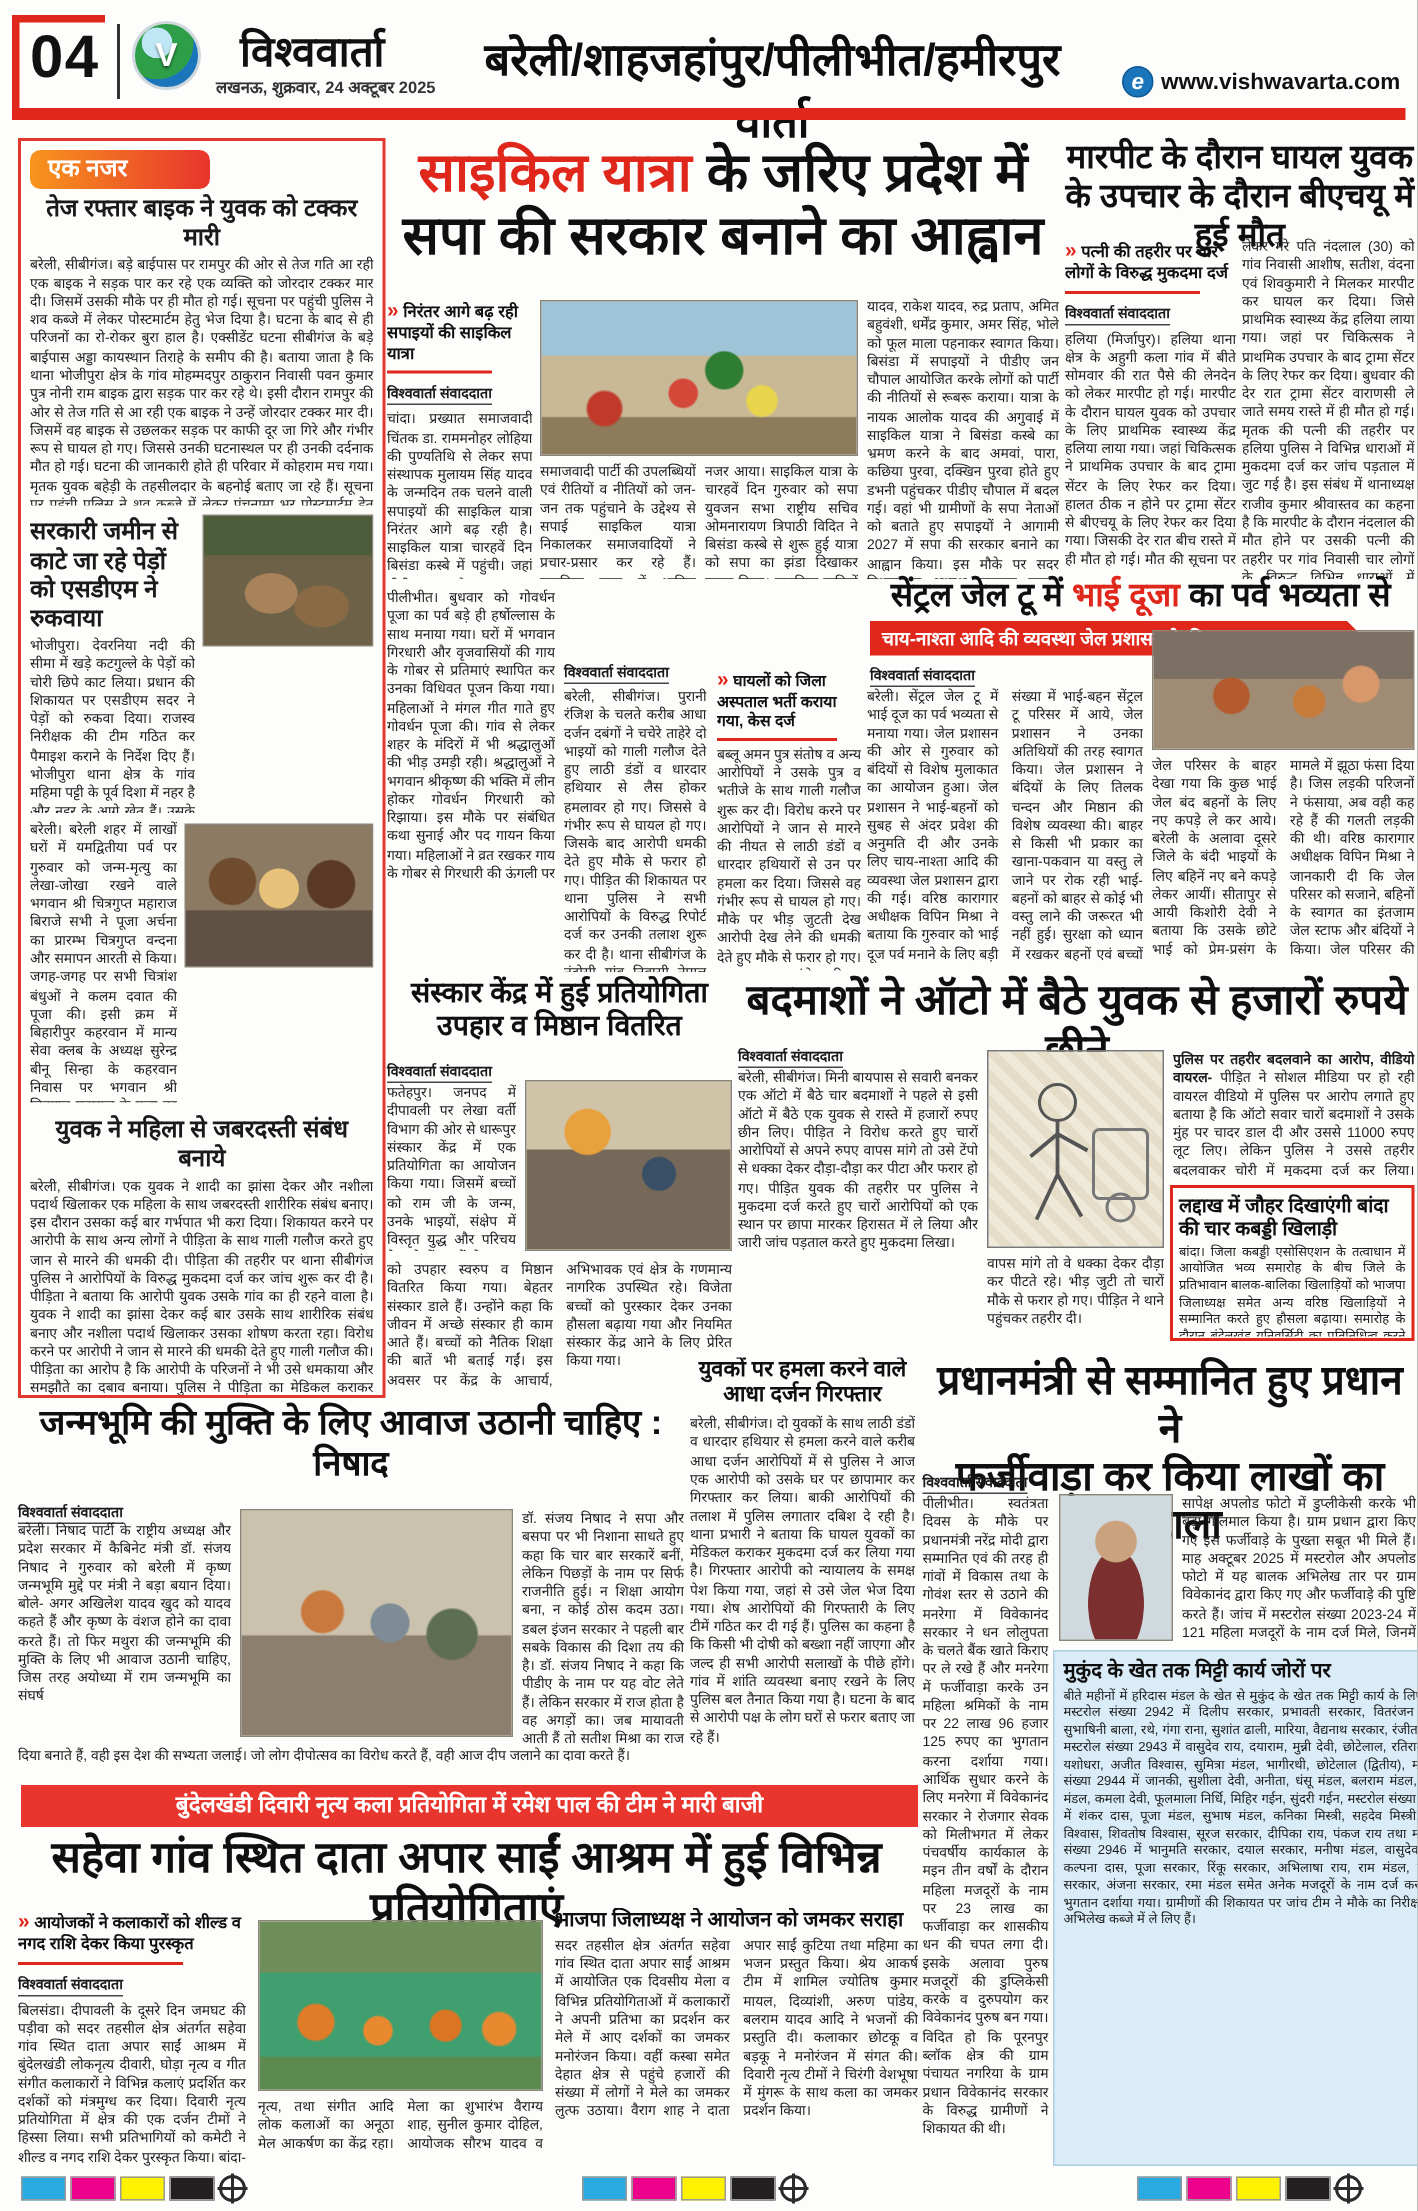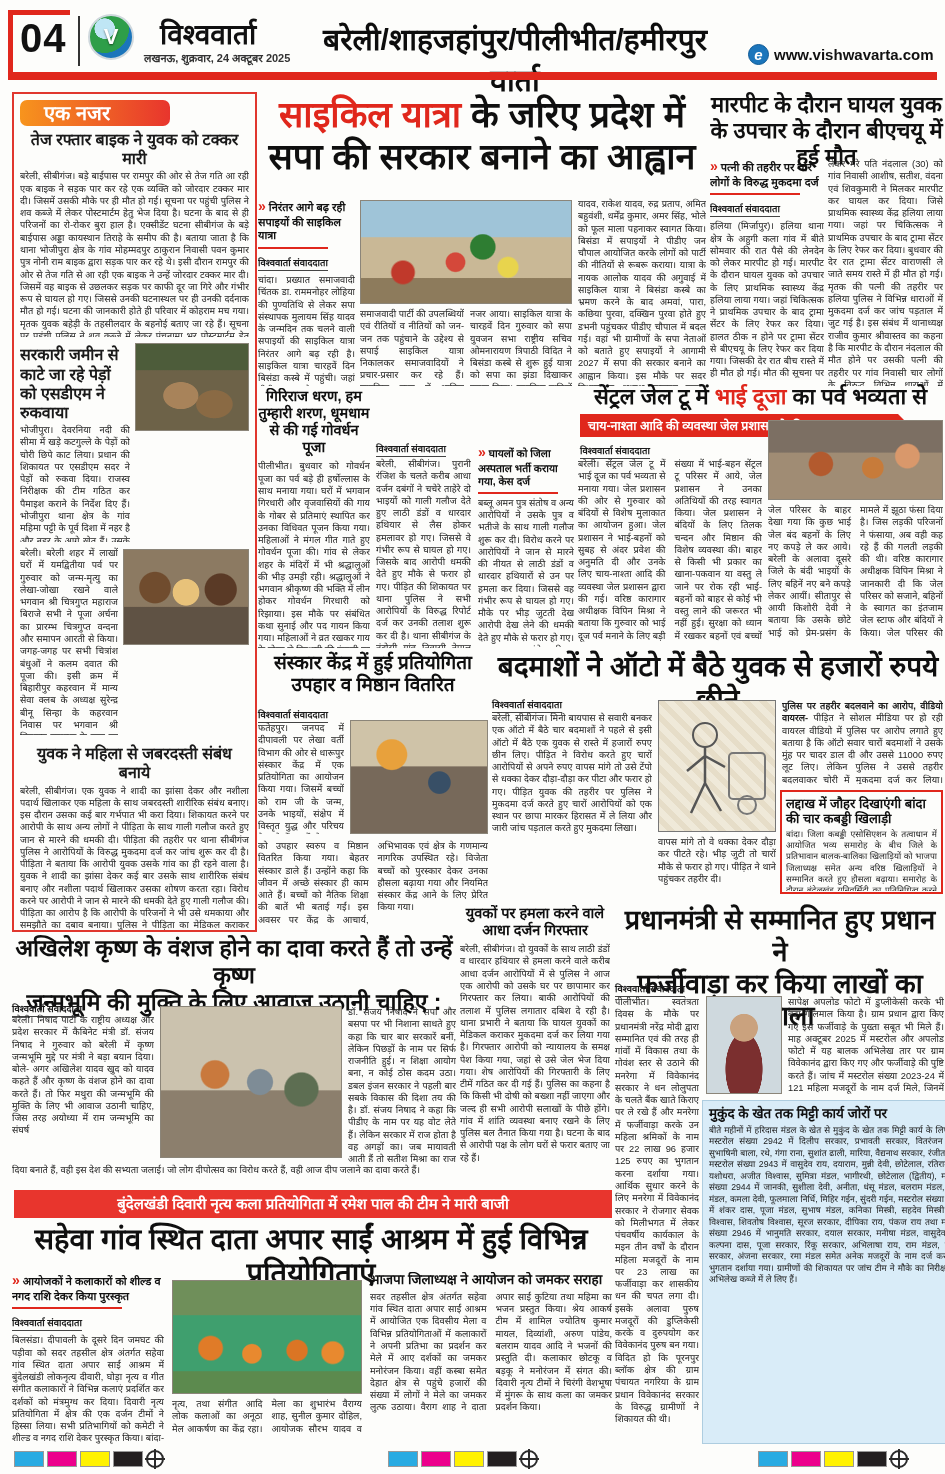--- a/index.html
+++ b/index.html
@@ -92,23 +92,23 @@
   
   .regbar { display:flex; gap:3px; align-items:center; }
   .sw { width:30px; height:16px; border:0.5px solid #999; }
   .sw.c { background:#29abe2; } .sw.m { background:#ec008c; }
   .sw.y { background:#fff200; } .sw.k { background:#231f20; }
   .regmark { width:18px; height:18px; border:2px solid #2b2b2b; border-radius:50%; position:relative; background:#fff; }
   .regmark:before, .regmark:after { content:""; position:absolute; background:#2b2b2b; }
   .regmark:before { left:50%; top:-3px; bottom:-3px; width:2px; margin-left:-1px; }
   .regmark:after { top:50%; left:-3px; right:-3px; height:2px; margin-top:-1px; }
   .eknazar-bar {
-    width:150px; height:26px; border-radius:7px;
+    width:120px; height:26px; border-radius:7px;
     background:linear-gradient(90deg,#f7941d,#e8352d);
-    color:#fff; font-weight:bold; font-size:20px; line-height:26px; padding-left:24px;
+    color:#fff; font-weight:bold; font-size:16px; line-height:26px; padding-left:12px;
   }
   .lefthd { font-size:16px; font-weight:bold; text-align:center; line-height:1.2; margin:4px 0 2px 0; }
 </style>
 </head>
 <body>
 
 <div id="page">
 
   <div class="abs red" style="left:8px;top:10px;width:62px;height:5px;"></div>
   <div class="abs red" style="left:8px;top:10px;width:5px;height:62px;"></div>
@@ -161,21 +161,20 @@
   <div class="abs hd" style="left:710px;top:92px;width:233px;font-size:22px;">मारपीट के दौरान घायल युवक के उपचार के दौरान बीएचयू में हुई मौत</div>
   <div class="abs" style="left:710px;top:158px;width:114px;height:228px;overflow:hidden;">
     <div class="sub"><span class="arr">»</span><span>पत्नी की तहरीर पर चार लोगों के विरुद्ध मुकदमा दर्ज</span></div>
     <div class="rrule" style="width:90px;"></div>
     <div class="by">विश्ववार्ता संवाददाता</div>
     <div class="bd" style="height:158px;">हलिया (मिर्जापुर)। हलिया थाना क्षेत्र के अहुगी कला गांव में बीते सोमवार की रात पैसे की लेनदेन को लेकर मारपीट हो गई। मारपीट के दौरान घायल युवक को उपचार के लिए प्राथमिक स्वास्थ्य केंद्र हलिया लाया गया। जहां चिकित्सक ने प्राथमिक उपचार के बाद ट्रामा सेंटर के लिए रेफर कर दिया। हालत ठीक न होने पर ट्रामा सेंटर से बीएचयू के लिए रेफर कर दिया गया। जिसकी देर रात बीच रास्ते में ही मौत हो गई। मौत की सूचना पर मृतक की पत्नी ने गांव निवासी चार लोगों के विरुद्ध हलिया थाने में मुकदमा दर्ज कराया है। मृतक की पत्नी आशा देवी ने गुरुवार को हलिया थाने में तहरीर देकर कहा कि बीते सोमवार की रात पैसे के लेनदेन को</div>
   </div>
   <div class="abs bd" style="left:828px;top:158px;width:115px;height:228px;">लेकर मेरे पति नंदलाल (30) को गांव निवासी आशीष, सतीश, वंदना एवं शिवकुमारी ने मिलकर मारपीट कर घायल कर दिया। जिसे प्राथमिक स्वास्थ्य केंद्र हलिया लाया गया। जहां पर चिकित्सक ने प्राथमिक उपचार के बाद ट्रामा सेंटर के लिए रेफर कर दिया। बुधवार की देर रात ट्रामा सेंटर वाराणसी ले जाते समय रास्ते में ही मौत हो गई। मृतक की पत्नी की तहरीर पर हलिया पुलिस ने विभिन्न धाराओं में मुकदमा दर्ज कर जांच पड़ताल में जुट गई है। इस संबंध में थानाध्यक्ष राजीव कुमार श्रीवास्तव का कहना है कि मारपीट के दौरान नंदलाल की मौत होने पर उसकी पत्नी की तहरीर पर गांव निवासी चार लोगों के विरुद्ध विभिन्न धाराओं में मुकदमा दर्ज कर शव को पीएम के लिए भेज दिया गया है। मृतक नंदलाल के तीन नाबालिग बेटे हैं। नंदलाल की मौत से नाबालिग बेटों समेत पत्नी का रो रो कर बुरा हाल हो रहा है।</div>
 
   <div class="abs" style="left:258px;top:388px;width:112px;height:260px;overflow:hidden;">
-    <div class="hd" style="font-size:14.5px;">गिरिराज धरण, हम तुम्हारी शरण, धूमधाम से की गई गोवर्धन पूजा</div>
     <div class="bd" style="height:196px;margin-top:4px;">पीलीभीत। बुधवार को गोवर्धन पूजा का पर्व बड़े ही हर्षोल्लास के साथ मनाया गया। घरों में भगवान गिरधारी और वृजवासियों की गाय के गोबर से प्रतिमाएं स्थापित कर उनका विधिवत पूजन किया गया। महिलाओं ने मंगल गीत गाते हुए गोवर्धन पूजा की। गांव से लेकर शहर के मंदिरों में भी श्रद्धालुओं की भीड़ उमड़ी रही। श्रद्धालुओं ने भगवान श्रीकृष्ण की भक्ति में लीन होकर गोवर्धन गिरधारी को रिझाया। इस मौके पर संबंधित कथा सुनाई और पद गायन किया गया। महिलाओं ने व्रत रखकर गाय के गोबर से गिरधारी की ऊंगली पर गोवर्धन पर्वत सहित सूर्य, चंद्रमा, गोवंश, ग्वाल-बाल एवं वृक्षवासियों इत्यादि की आकृति बनाई और विधिवत पूजन कर विभिन्न प्रकार के भोग पवाये गए। इस दौरान महिलाएं मंगल गीत गा रही थीं।</div>
   </div>
 
   <div class="abs" style="left:376px;top:438px;">
     <span class="by">विश्ववार्ता संवाददाता</span>
   </div>
   <div class="abs bd" style="left:376px;top:458px;width:95px;height:190px;">बरेली, सीबीगंज। पुरानी रंजिश के चलते करीब आधा दर्जन दबंगों ने चचेरे ताहेरे दो भाइयों को गाली गलौज देते हुए लाठी डंडों व धारदार हथियार से लैस होकर हमलावर हो गए। जिससे वे गंभीर रूप से घायल हो गए। जिसके बाद आरोपी धमकी देते हुए मौके से फरार हो गए। पीड़ित की शिकायत पर थाना पुलिस ने सभी आरोपियों के विरुद्ध रिपोर्ट दर्ज कर उनकी तलाश शुरू कर दी है। थाना सीबीगंज के नंदोसी गांव निवासी नेपाल पुत्र कोमल प्रसाद ने पुलिस को दी तहरीर में बताया कि मंगलवार देर शाम उसका पुत्र बाबूराम व भतीजा रामकिशोर गांव के बाहर शमशान भूमि के पास बैठे थे। तभी पुरानी रंजिश को लेकर इसी गांव निवासी जीतू व अरविंद पुत्रगण ठाकुरदास कल्लू पुत्र इंद्रपाल शिवम पुत्र</div>
   <div class="abs" style="left:478px;top:444px;width:96px;height:204px;overflow:hidden;">
     <div class="sub" style="font-size:10.5px;"><span class="arr">»</span><span>घायलों को जिला अस्पताल भर्ती कराया गया, केस दर्ज</span></div>
     <div class="rrule" style="width:80px;"></div>
@@ -217,21 +216,20 @@
   <div class="abs bd" style="left:658px;top:836px;width:118px;height:60px;">वापस मांगे तो वे धक्का देकर दौड़ा कर पीटते रहे। भीड़ जुटी तो चारों मौके से फरार हो गए। पीड़ित ने थाने पहुंचकर तहरीर दी।</div>
   <div class="abs bd" style="left:782px;top:700px;width:161px;height:84px;">
     <b>पुलिस पर तहरीर बदलवाने का आरोप, वीडियो वायरल-</b><span> पीड़ित ने सोशल मीडिया पर हो रही वायरल वीडियो में पुलिस पर आरोप लगाते हुए बताया है कि ऑटो सवार चारों बदमाशों ने उसके मुंह पर चादर डाल दी और उससे 11000 रुपए लूट लिए। लेकिन पुलिस ने उससे तहरीर बदलवाकर चोरी में मुकदमा दर्ज कर लिया। पुलिस ने मुकदमे में बताया कि चारों बदमाश पीड़ित की जान पहचान के थे। लेकिन पीड़ित ने वायरल वीडियो में पहचान के होने से मना किया है।</span>
   </div>
   <div class="abs boxed-red" style="left:780px;top:790px;width:163px;height:104px;overflow:hidden;">
     <div class="hd" style="font-size:13px;text-align:left;">लद्दाख में जौहर दिखाएंगी बांदा की चार कबड्डी खिलाड़ी</div>
     <div class="bd" style="font-size:8.6px;height:62px;margin-top:2px;">बांदा। जिला कबड्डी एसोसिएशन के तत्वाधान में आयोजित भव्य समारोह के बीच जिले के प्रतिभावान बालक-बालिका खिलाड़ियों को भाजपा जिलाध्यक्ष समेत अन्य वरिष्ठ खिलाड़ियों ने सम्मानित करते हुए हौसला बढ़ाया। समारोह के दौरान बुंदेलखंड यूनिवर्सिटी का प्रतिनिधित्व करने वाली चार बालिकाओं को विशेष सम्मान दिया गया।</div>
   </div>
 
   <div class="abs hd" style="left:12px;top:935px;width:444px;font-size:23px;">
-    <div>अखिलेश कृष्ण के वंशज होने का दावा करते हैं  तो उन्हें कृष्ण</div>
     <div>जन्मभूमि की मुक्ति के लिए आवाज उठानी चाहिए : निषाद</div>
   </div>
   <div class="abs" style="left:12px;top:998px;">
     <span class="by">विश्ववार्ता संवाददाता</span>
   </div>
   <div class="abs bd" style="left:12px;top:1014px;width:142px;height:148px;">बरेली। निषाद पार्टी के राष्ट्रीय अध्यक्ष और प्रदेश सरकार में कैबिनेट मंत्री डॉ. संजय निषाद ने गुरुवार को बरेली में कृष्ण जन्मभूमि मुद्दे पर मंत्री ने बड़ा बयान दिया। बोले- अगर अखिलेश यादव खुद को यादव कहते हैं और कृष्ण के वंशज होने का दावा करते हैं। तो फिर मथुरा की जन्मभूमि की मुक्ति के लिए भी आवाज उठानी चाहिए, जिस तरह अयोध्या में राम जन्मभूमि का संघर्ष</div>
   <div class="abs photo ph-nishad" style="left:160px;top:1006px;width:182px;height:152px;"></div>
   <div class="abs bd" style="left:348px;top:1006px;width:108px;height:156px;">डॉ. संजय निषाद ने सपा और बसपा पर भी निशाना साधते हुए कहा कि चार बार सरकारें बनीं, लेकिन पिछड़ों के नाम पर सिर्फ राजनीति हुई। न शिक्षा आयोग बना, न कोई ठोस कदम उठा। डबल इंजन सरकार ने पहली बार सबके विकास की दिशा तय की है। डॉ. संजय निषाद ने कहा कि पीडीए के नाम पर यह वोट लेते हैं। लेकिन सरकार में राज होता है वह अगड़ों का। जब मायावती आती हैं तो सतीश मिश्रा का राज रहता है और</div>
   <div class="abs bd" style="left:12px;top:1164px;width:444px;height:20px;">दिया बनाते हैं, वही इस देश की सभ्यता   जलाई। जो लोग दीपोत्सव का विरोध करते हैं, वही आज दीप जलाने का दावा करते हैं।</div>
 

